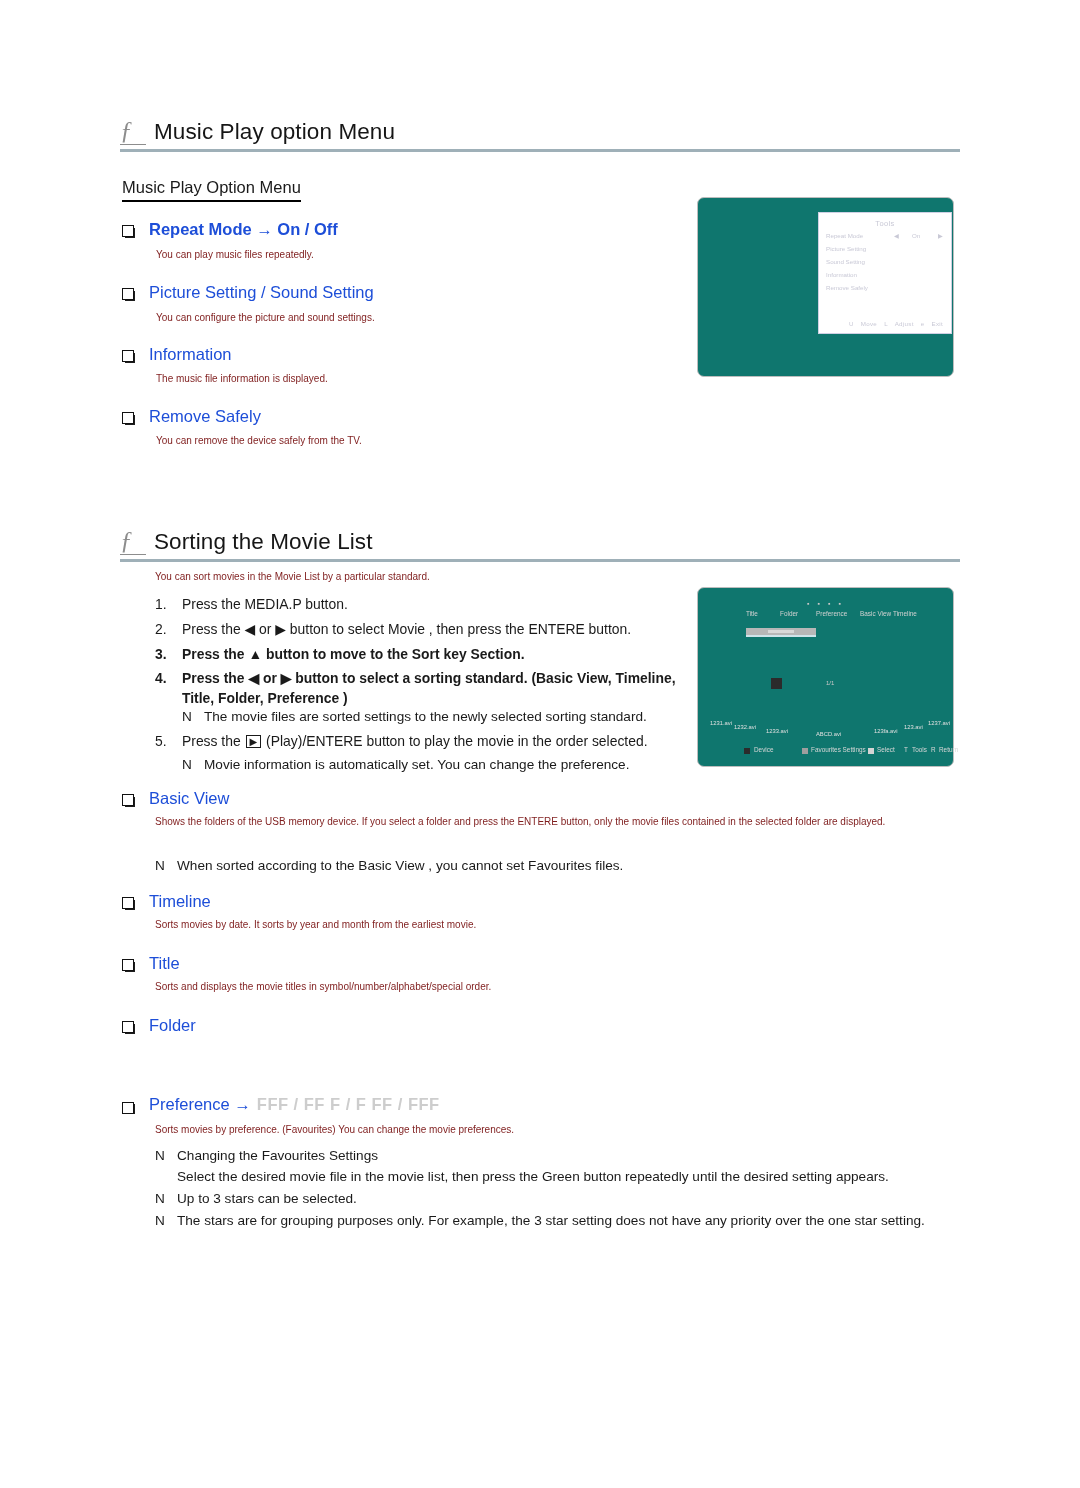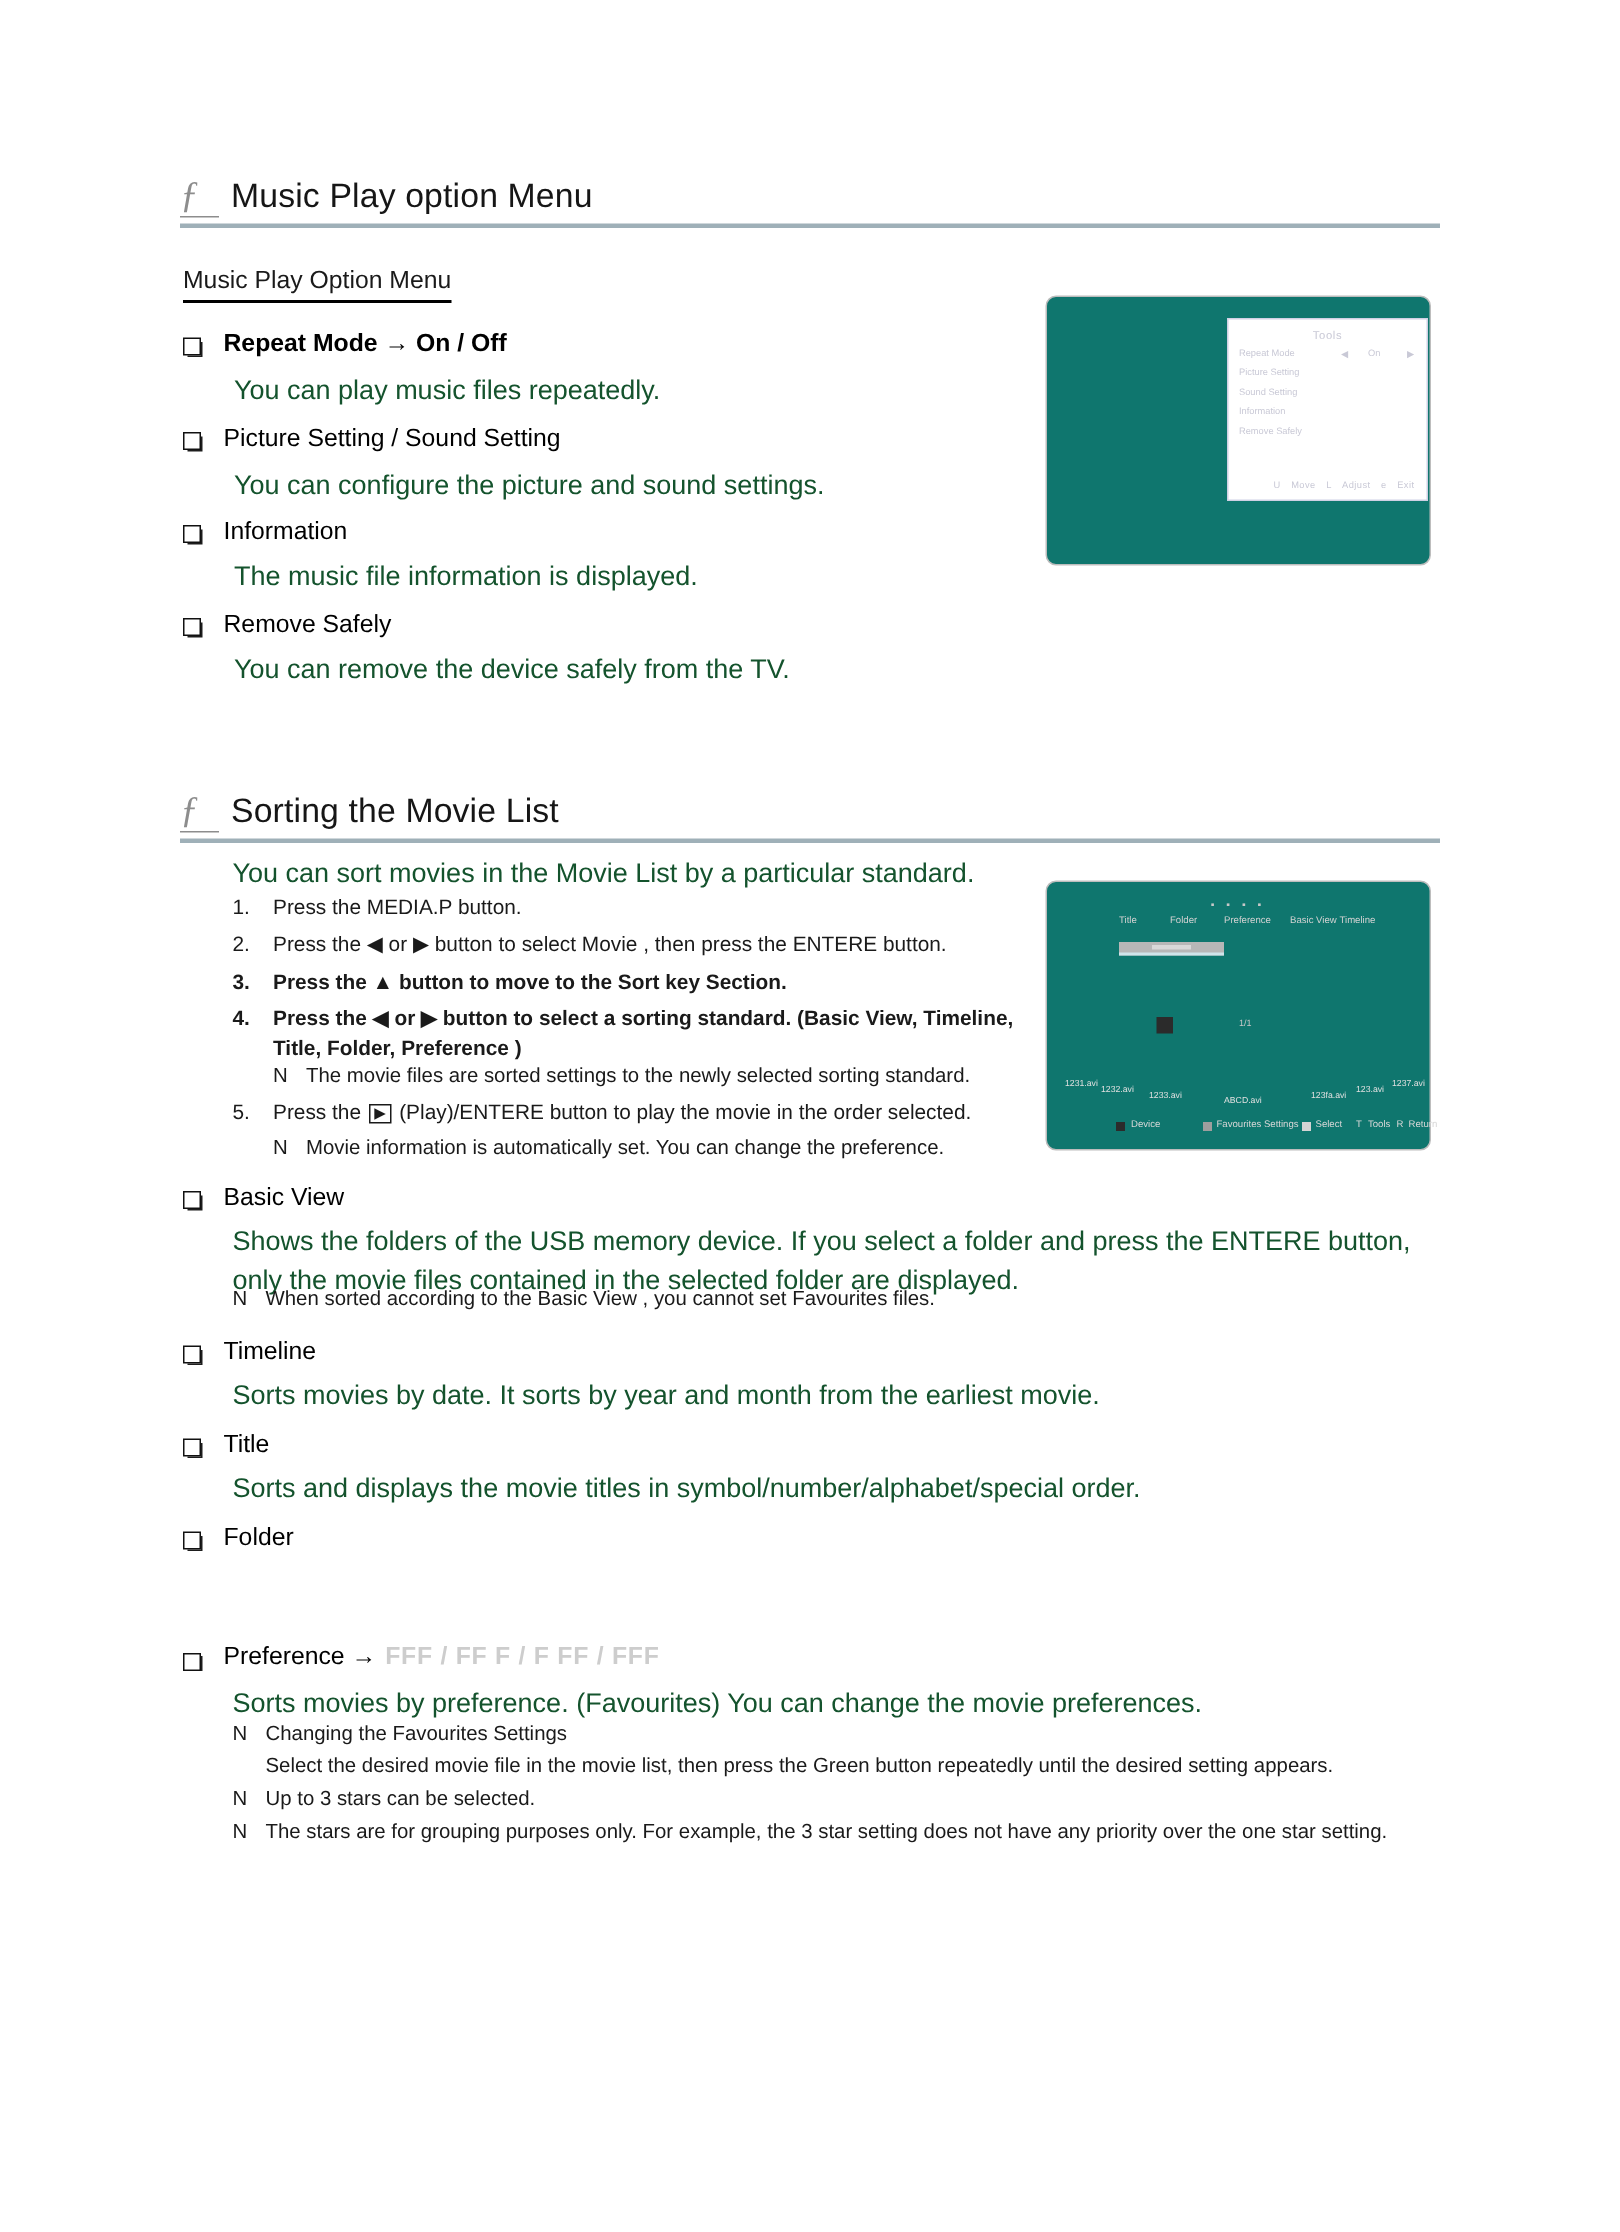--- a/index.html
+++ b/index.html
@@ -70,23 +70,23 @@
     background:#1d1d1d;
   }
   .cbox::after {
     content:"";
     position:absolute;
     left:0; top:0;
     width:10px; height:10px;
     background:#fff;
     border:1.4px solid #111;
   }
-  .b-label { font-size:16.5px; color:#000000; white-space:nowrap; }
+  .b-label { font-size:16.5px; color:#1d4ed8; white-space:nowrap; }
   .b-label.bold { font-weight:bold; }
-  .body-text { position:absolute; font-size:18px; color:#14532d; line-height:1.42; }
+  .body-text { position:absolute; font-size:10px; color:#7f1d1d; line-height:1.42; }
   .note { position:absolute; font-size:13.6px; color:#1a1a1a; line-height:1.42; display:flex; }
   .note .nmark { width:22px; flex:0 0 auto; }
 
   
   .step { position:absolute; font-size:13.9px; line-height:1.45; color:#1a1a1a; display:flex; }
   .step .num { width:27px; flex:0 0 auto; }
   .step .txt { flex:1 1 auto; }
   .step.bold .txt, .step.bold .num { font-weight:bold; }
 
   .keybox {

